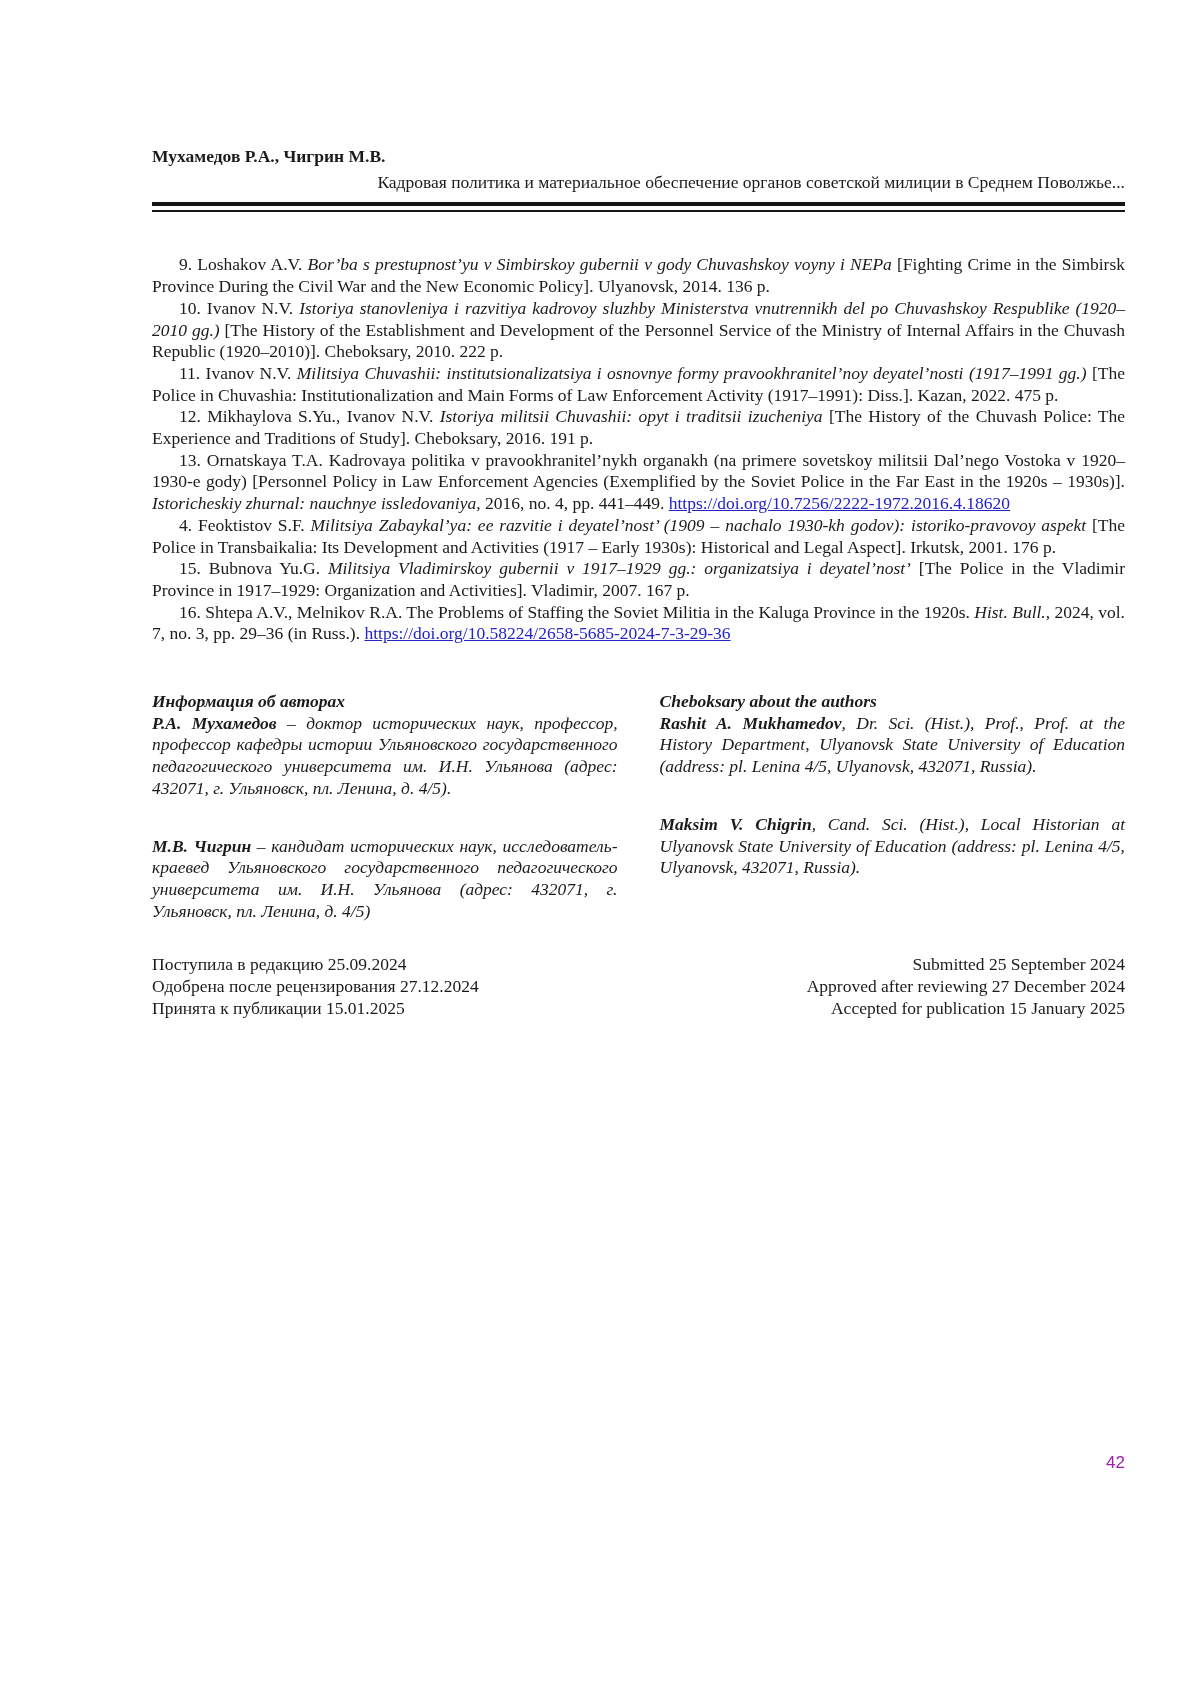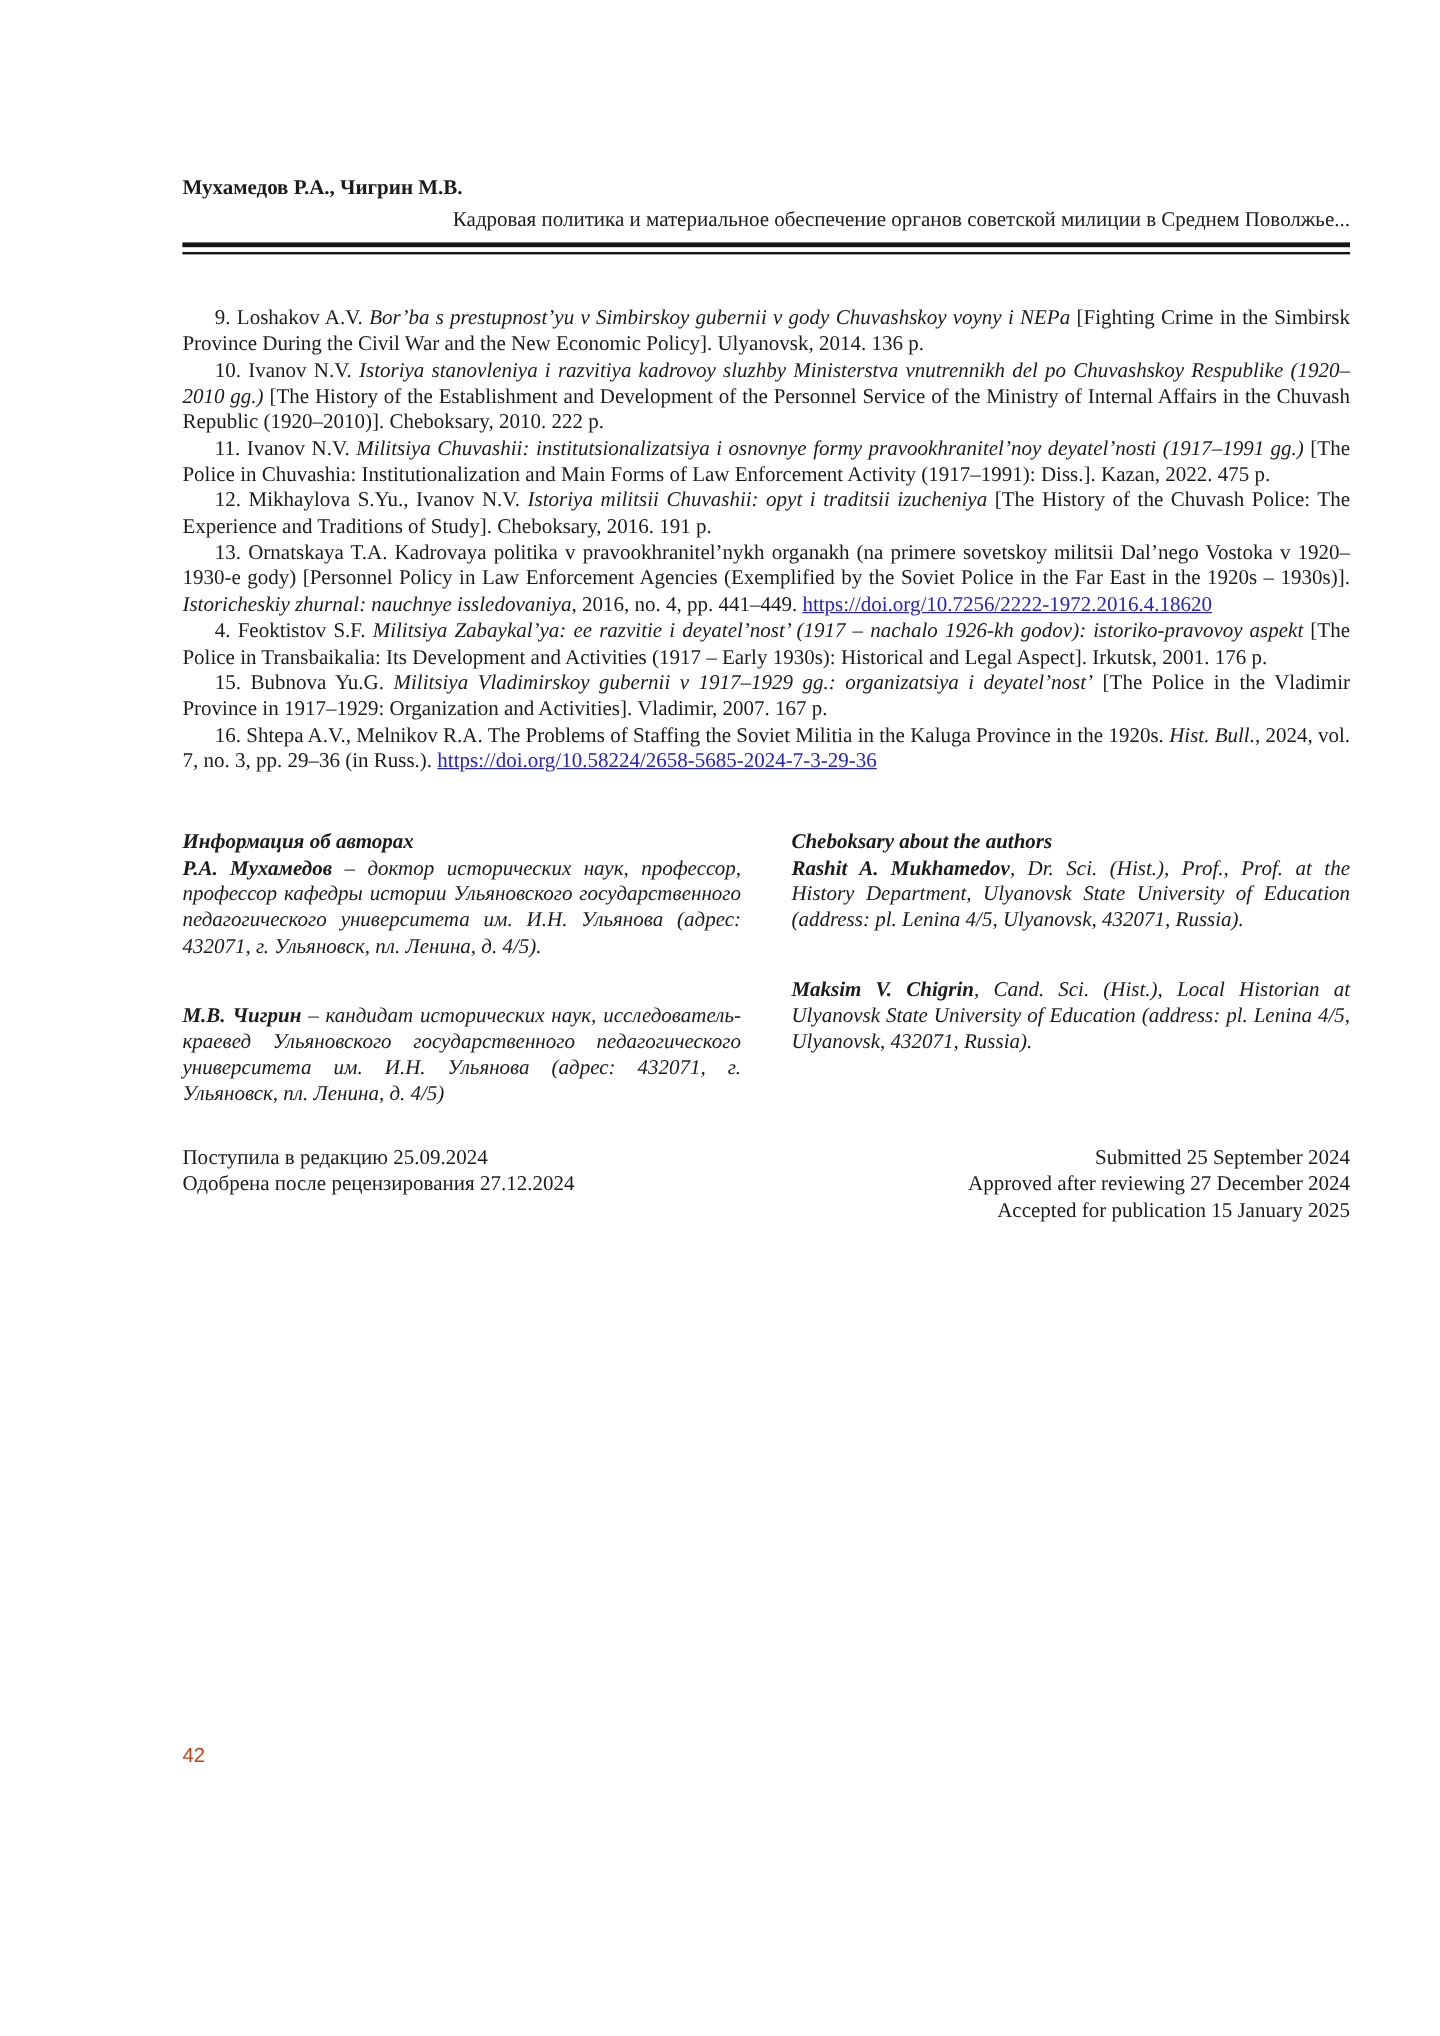--- a/index.html
+++ b/index.html
@@ -36,43 +36,43 @@
 
   
   .dates-cols { display:flex; margin-top:32px; }
   .dates-col { flex:1; }
   .dates-col.right { text-align:right; }
   .date-line { margin:0; }
 
   
   .page-number {
     position:absolute; left:152px; top:1452px; width:973px;
-    text-align:left; font-family:"Liberation Sans", sans-serif;
-    font-size:17px; color:#c2410c;
+    text-align:right; font-family:"Liberation Sans", sans-serif;
+    font-size:17px; color:#a21caf;
   }
 </style>
 </head>
 <body>
 
 <div class="content">
 
   <header class="hdr">
     <div class="hdr-authors">Мухамедов Р.А., Чигрин М.В.</div>
     <div class="hdr-title">Кадровая политика и материальное обеспечение органов советской милиции в Среднем Поволжье...</div>
     <div class="rule-thick"></div>
     <div class="rule-thin"></div>
   </header>
 
   <section class="refs" id="refs">
       <p><span>9. Loshakov A.V. </span><span class="it">Bor’ba s prestupnost’yu v Simbirskoy gubernii v gody Chuvashskoy voyny i NEPa</span><span> [Fighting Crime in the Simbirsk Province During the Civil War and the New Economic Policy]. Ulyanovsk, 2014. 136 p.</span></p>
       <p><span>10. Ivanov N.V. </span><span class="it">Istoriya stanovleniya i razvitiya kadrovoy sluzhby Ministerstva vnutrennikh del po Chuvashskoy Respublike (1920–2010 gg.)</span><span> [The History of the Establishment and Development of the Personnel Service of the Ministry of Internal Affairs in the Chuvash Republic (1920–2010)]. Cheboksary, 2010. 222 p.</span></p>
       <p><span>11. Ivanov N.V. </span><span class="it">Militsiya Chuvashii: institutsionalizatsiya i osnovnye formy pravookhranitel’noy deyatel’nosti (1917–1991 gg.)</span><span> [The Police in Chuvashia: Institutionalization and Main Forms of Law Enforcement Activity (1917–1991): Diss.]. Kazan, 2022. 475 p.</span></p>
       <p><span>12. Mikhaylova S.Yu., Ivanov N.V. </span><span class="it">Istoriya militsii Chuvashii: opyt i traditsii izucheniya</span><span> [The History of the Chuvash Police: The Experience and Traditions of Study]. Cheboksary, 2016. 191 p.</span></p>
       <p><span>13. Ornatskaya T.A. Kadrovaya politika v pravookhranitel’nykh organakh (na primere sovetskoy militsii Dal’nego Vostoka v 1920–1930-e gody) [Personnel Policy in Law Enforcement Agencies (Exemplified by the Soviet Police in the Far East in the 1920s – 1930s)]. </span><span class="it">Istoricheskiy zhurnal: nauchnye issledovaniya</span><span>, 2016, no. 4, pp. 441–449. </span><a href="#">https://doi.org/10.7256/2222-1972.2016.4.18620</a></p>
-      <p><span>4. Feoktistov S.F. </span><span class="it">Militsiya Zabaykal’ya: ee razvitie i deyatel’nost’ (1917 – nachalo 1926-kh godov): istoriko-pravovoy aspekt</span><span> [The Police in Transbaikalia: Its Development and Activities (1917 – Early 1930s): Historical and Legal Aspect]. Irkutsk, 2001. 176 p.</span></p>
+      <p><span>4. Feoktistov S.F. </span><span class="it">Militsiya Zabaykal’ya: ee razvitie i deyatel’nost’ (1909 – nachalo 1930-kh godov): istoriko-pravovoy aspekt</span><span> [The Police in Transbaikalia: Its Development and Activities (1917 – Early 1930s): Historical and Legal Aspect]. Irkutsk, 2001. 176 p.</span></p>
       <p><span>15. Bubnova Yu.G. </span><span class="it">Militsiya Vladimirskoy gubernii v 1917–1929 gg.: organizatsiya i deyatel’nost’</span><span> [The Police in the Vladimir Province in 1917–1929: Organization and Activities]. Vladimir, 2007. 167 p.</span></p>
       <p><span>16. Shtepa A.V., Melnikov R.A. The Problems of Staffing the Soviet Militia in the Kaluga Province in the 1920s. </span><span class="it">Hist. Bull.</span><span>, 2024, vol. 7, no. 3, pp. 29–36 (in Russ.). </span><a href="#">https://doi.org/10.58224/2658-5685-2024-7-3-29-36</a></p>
     </section>
 
   <section class="info-cols">
     <div class="info-col">
       <div class="info-heading">Информация об авторах</div>
       <div id="ru-blocks">
           <p class="author-block"><span class="author-name">Р.А. Мухамедов</span><span> – доктор исторических наук, профессор, профессор кафедры истории Ульяновского государственного педагогического университета им. И.Н. Ульянова (адрес: 432071, г. Ульяновск, пл. Ленина, д. 4/5).</span></p>
           <p class="author-block"><span class="author-name">М.В. Чигрин</span><span> – кандидат исторических наук, исследователь-краевед Ульяновского государственного педагогического университета им. И.Н. Ульянова (адрес: 432071, г. Ульяновск, пл. Ленина, д. 4/5)</span></p>
@@ -84,20 +84,21 @@
           <p class="author-block"><span class="author-name">Rashit A. Mukhamedov</span><span>, Dr. Sci. (Hist.), Prof., Prof. at the History Department, Ulyanovsk State University of Education (address: pl. Lenina 4/5, Ulyanovsk, 432071, Russia).</span></p>
           <p class="author-block"><span class="author-name">Maksim V. Chigrin</span><span>, Cand. Sci. (Hist.), Local Historian at Ulyanovsk State University of Education (address: pl. Lenina 4/5, Ulyanovsk, 432071, Russia).</span></p>
         </div>
     </div>
   </section>
 
   <section class="dates-cols">
     <div class="dates-col" id="dates-ru">
         <p class="date-line">Поступила в редакцию 25.09.2024</p>
         <p class="date-line">Одобрена после рецензирования 27.12.2024</p>
+        <p class="date-line">Принята к публикации 15.01.2025</p>
       </div>
     <div class="dates-col right" id="dates-en">
         <p class="date-line">Submitted 25 September 2024</p>
         <p class="date-line">Approved after reviewing 27 December 2024</p>
         <p class="date-line">Accepted for publication 15 January 2025</p>
       </div>
   </section>
 
 </div>
 

